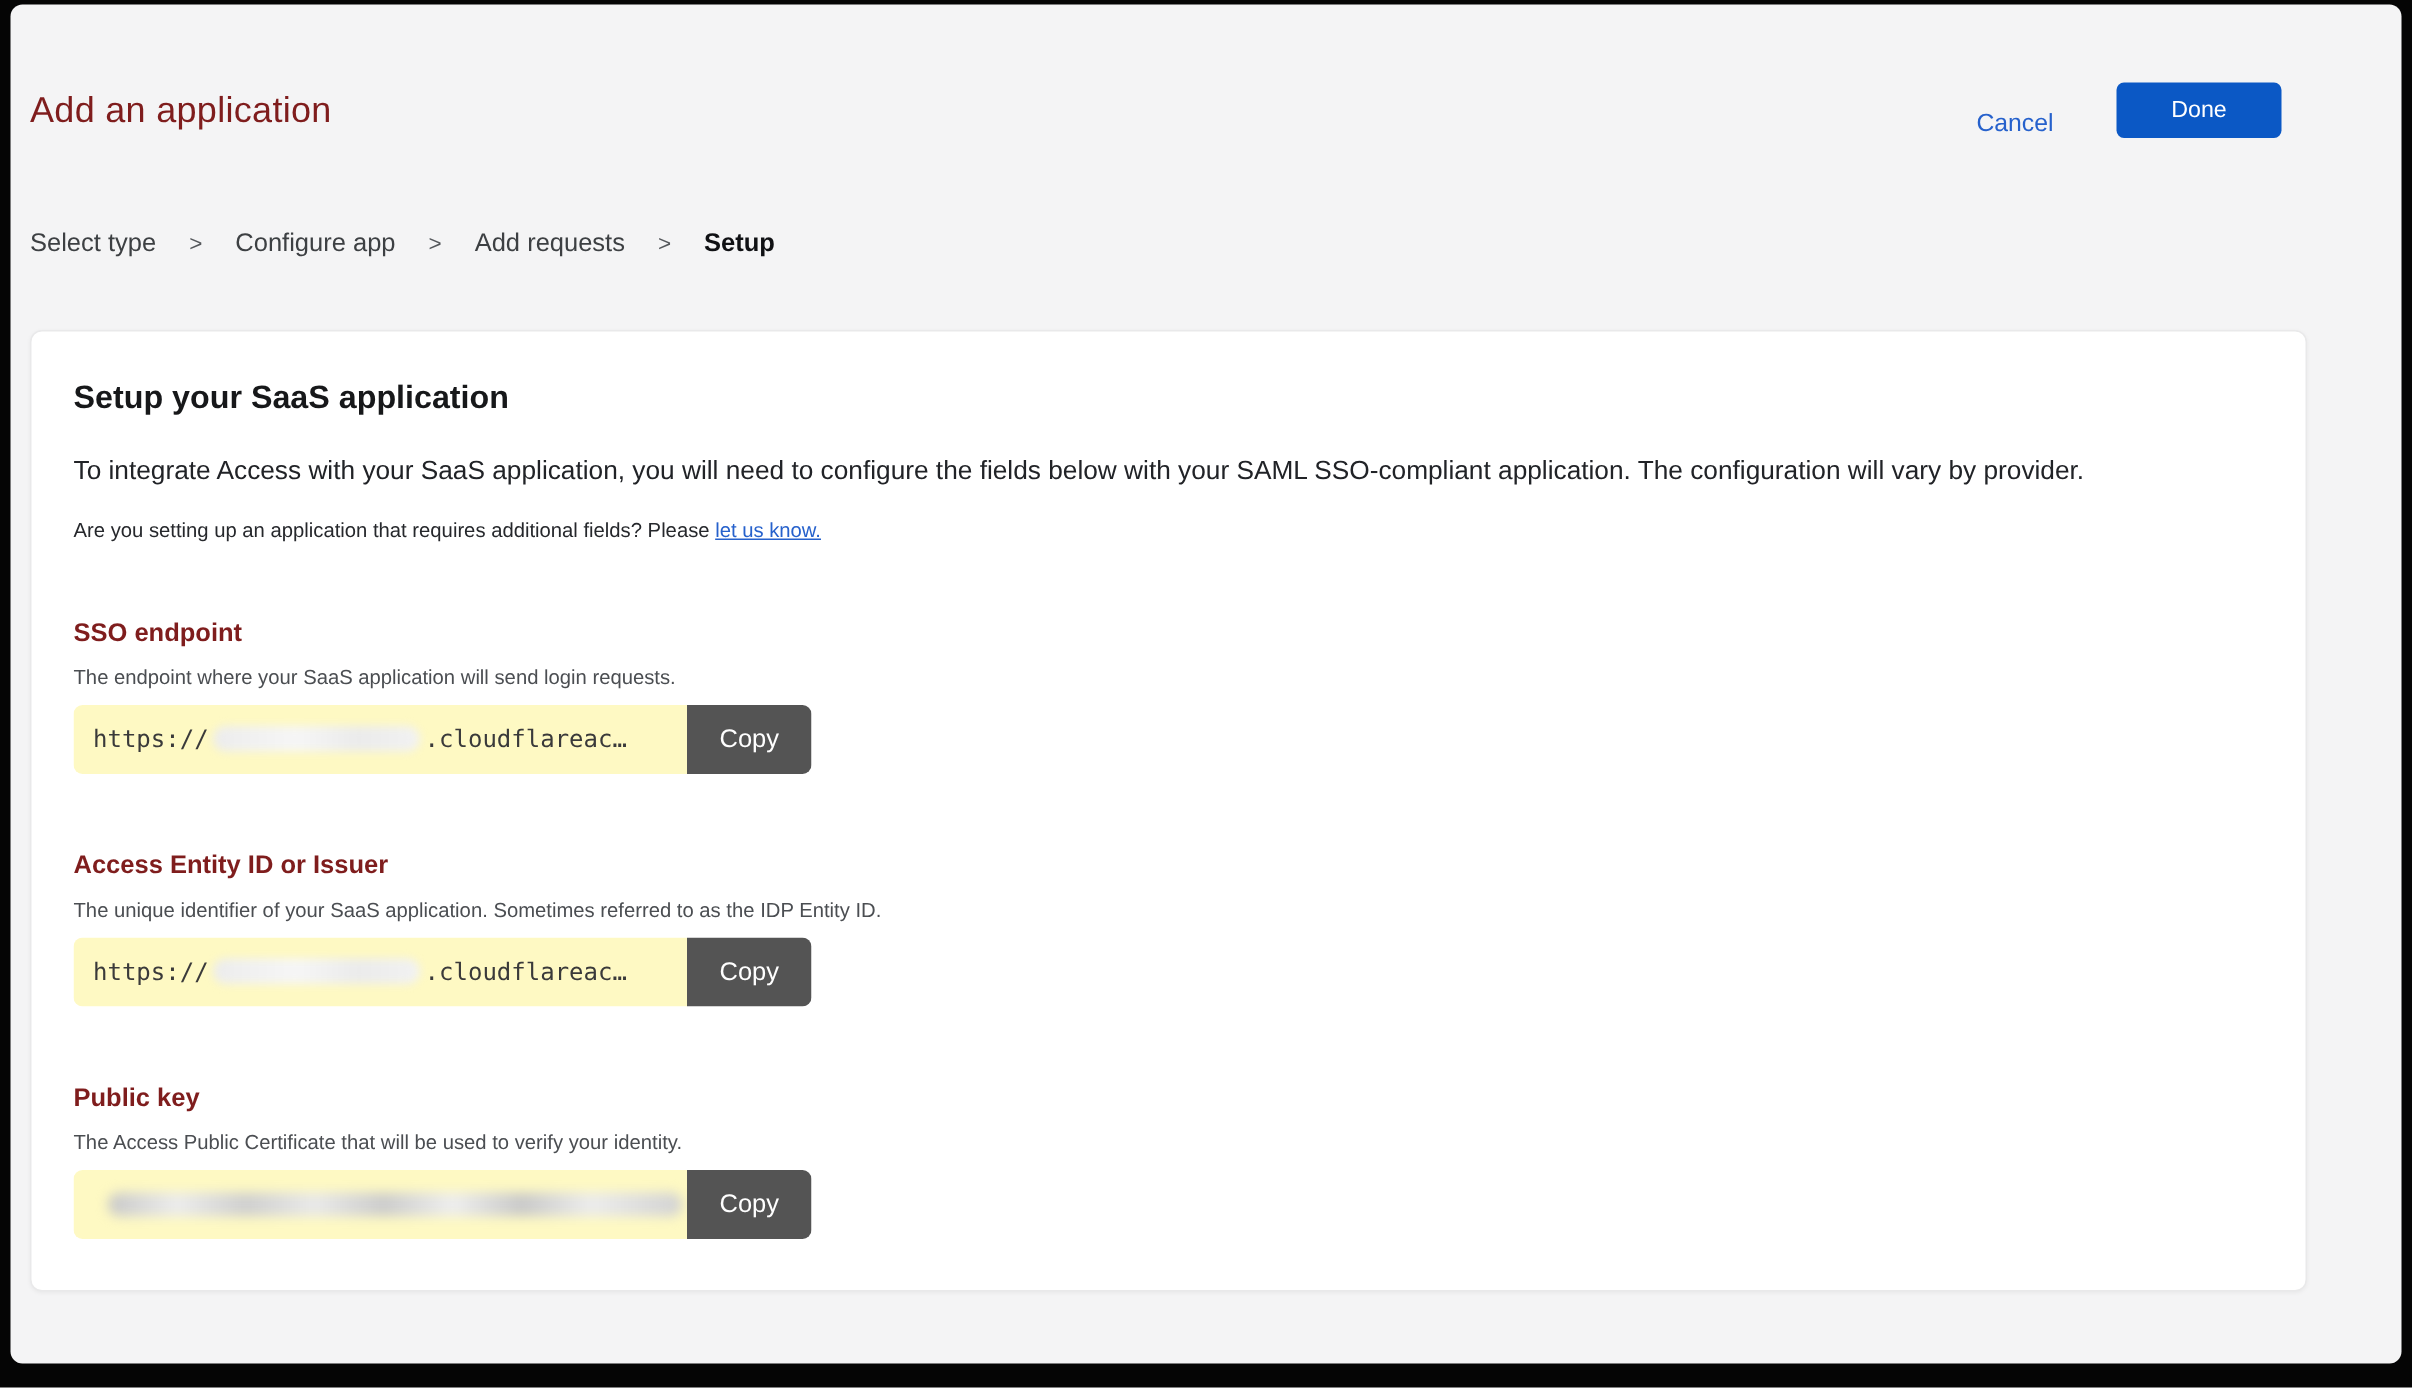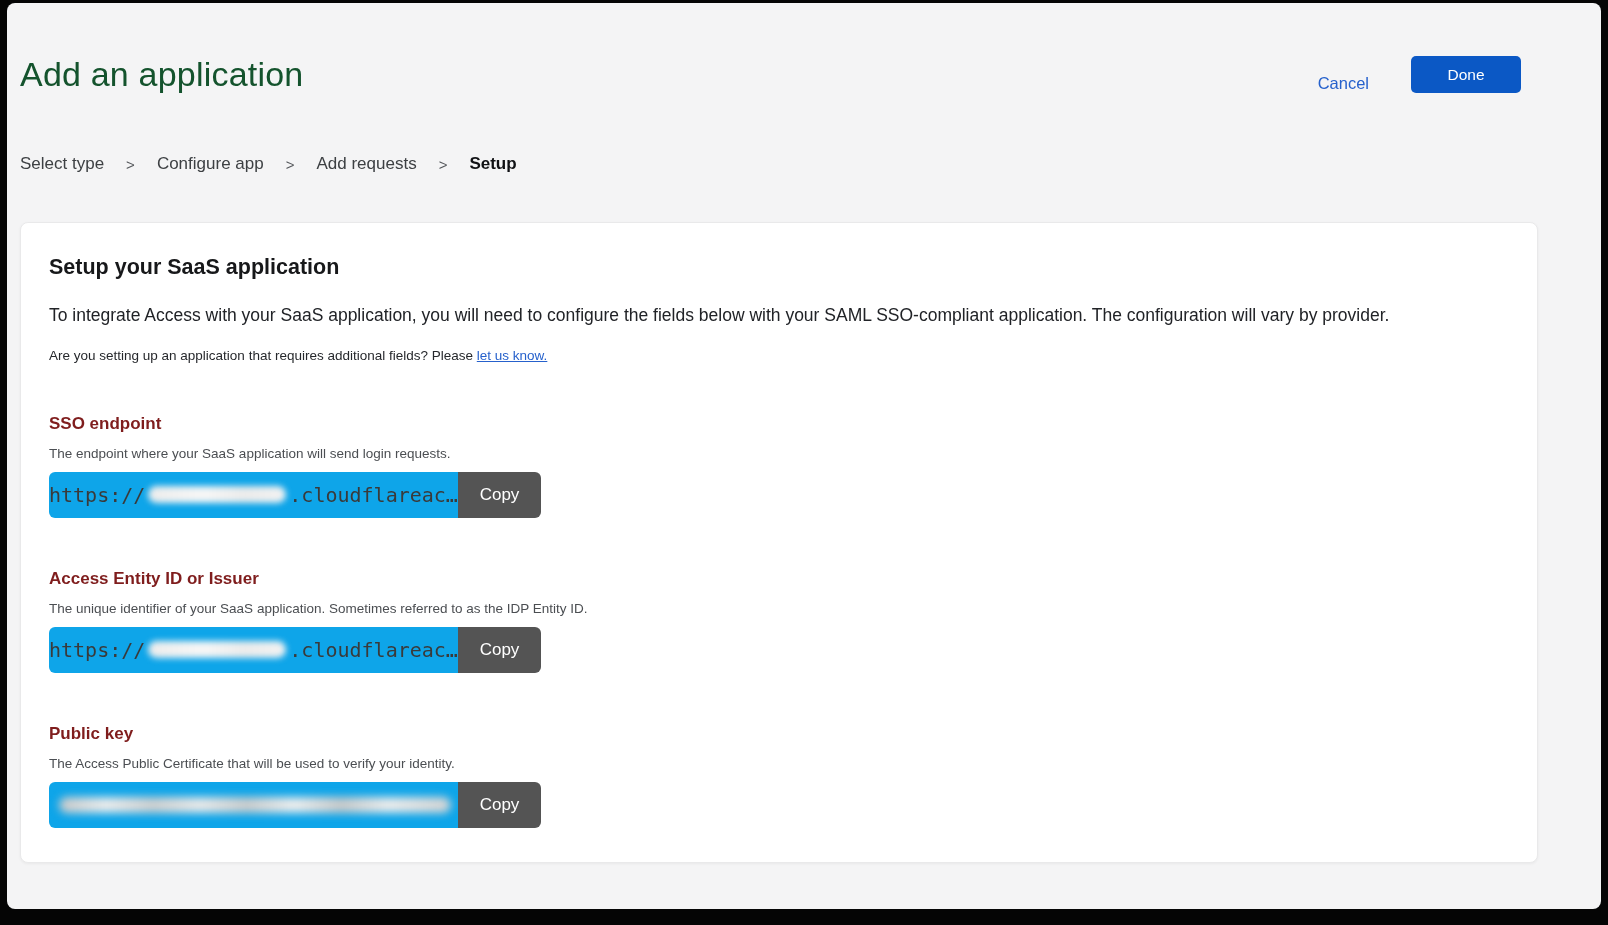--- a/index.html
+++ b/index.html
@@ -18,23 +18,23 @@
     overflow: hidden;
   }
   
   .header {
     display: flex;
     justify-content: space-between;
     align-items: center;
     margin: 52px 80px 0 13px;
   }
   .page-title {
-    font-size: 34px;
+    font-size: 24px;
     font-weight: 400;
-    color: #14532d;
+    color: #7f1d1d;
     letter-spacing: 0.2px;
   }
   .header-actions { display: flex; align-items: flex-end; gap: 42px; }
   .cancel-link {
     font-size: 16.5px;
     color: #2661cc;
     cursor: pointer;
     background: none; border: none;
     font-family: "Liberation Sans", sans-serif;
   }
@@ -108,25 +108,26 @@
   .field-control {
     margin-top: 11px;
     display: flex;
     width: 492px;
     height: 46px;
     border-radius: 6px;
     overflow: hidden;
   }
   .field-value {
     flex: 1;
-    background: #0ea5e9;
-    display: flex;
-    align-items: center;
+    background: #fef9c3;
+    display: flex;
+    align-items: center;
+    padding-left: 13px;
     font-family: "DejaVu Sans Mono", monospace;
-    font-size: 20px;
+    font-size: 16px;
     color: #3a3a3a;
     white-space: nowrap;
     overflow: hidden;
   }
   .redacted-pill {
     display: inline-block;
     width: 138px;
     height: 17px;
     margin: 0 3px;
     border-radius: 9px;

